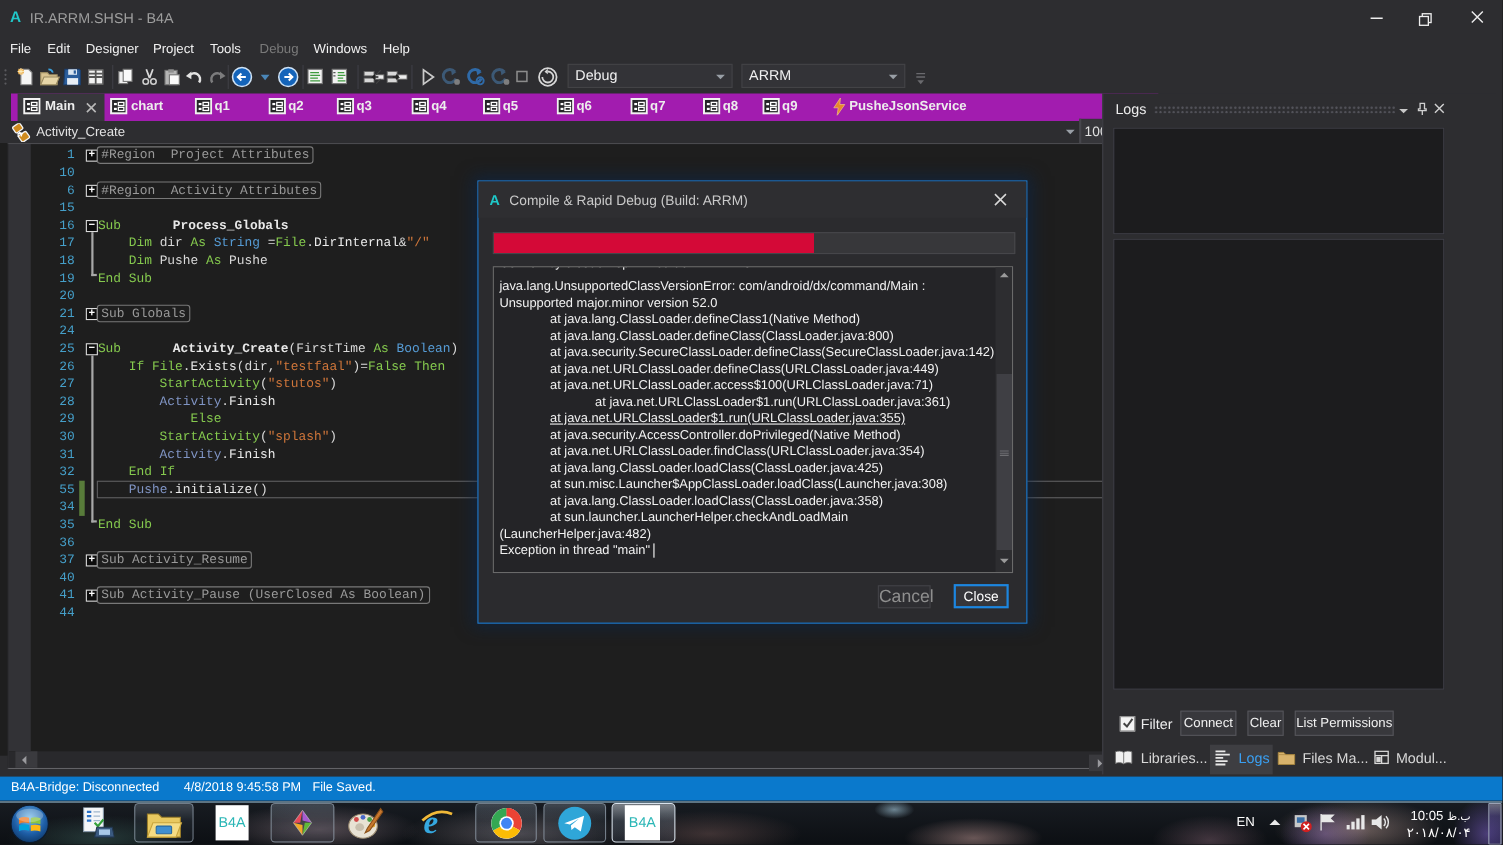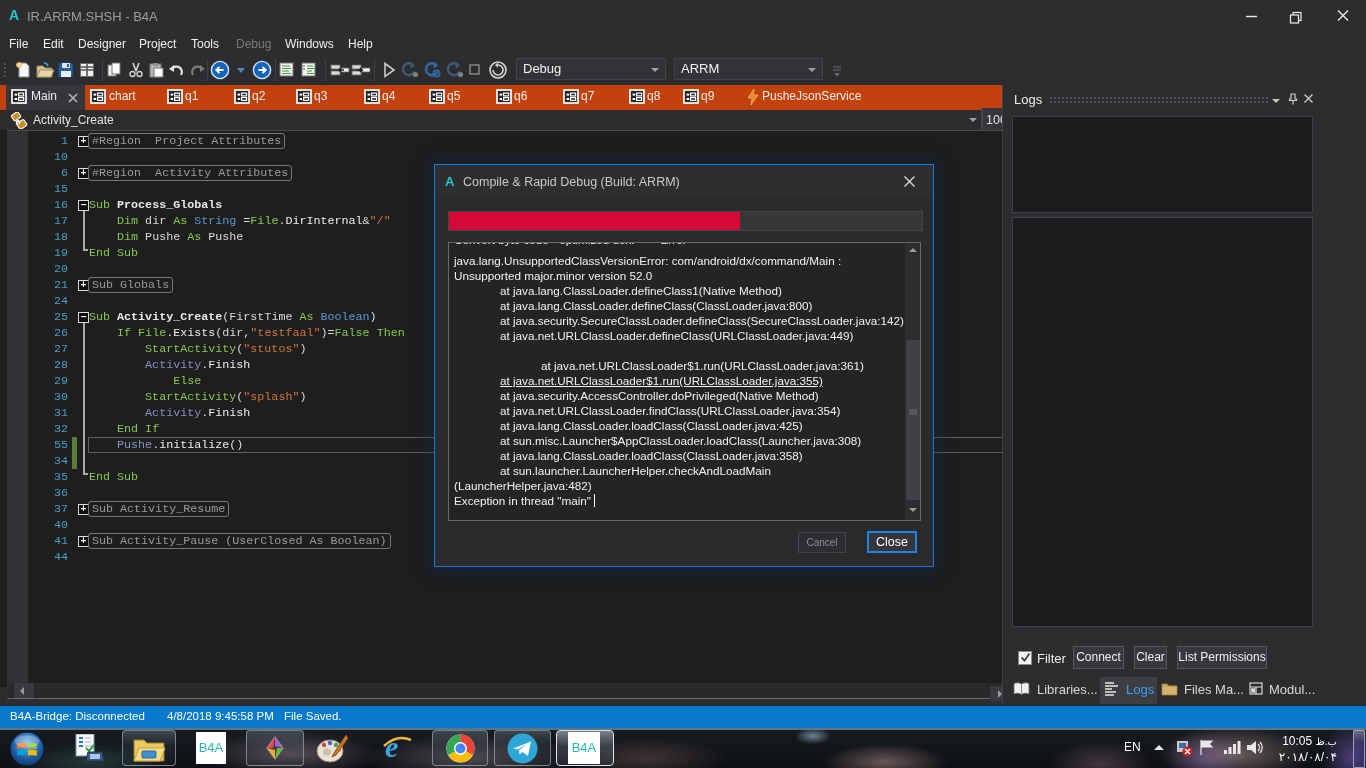--- a/index.html
+++ b/index.html
@@ -9,34 +9,34 @@
 #root{position:relative;width:1366px;height:768px;}
 
 #chrome{position:absolute;left:0;top:0;width:1366px;height:727px;background:#2d2d30;}
 .ttl{color:#9d9d9d;font-size:13px;}
 .menu{color:#f1f1f1;font-size:12px;}
 .combo{position:absolute;height:22px;background:#333337;border:1px solid #434346;color:#f1f1f1;
   font-size:13px;line-height:20px;padding-left:6px;}
 .combo .arr{position:absolute;right:6px;top:9px;width:0;height:0;border:4px solid transparent;
   border-top-color:#999fa6;}
 
-#tabbar{position:absolute;left:0;top:85px;width:1043px;height:25px;background:#c2410c;}
+#tabbar{position:absolute;left:10px;top:85px;width:1043px;height:25px;background:#a21caf;font-weight:bold;}
 .tab{position:absolute;top:0;height:25px;color:#ededed;font-size:12px;}
 .tabico{position:absolute;top:4px;width:16px;height:16px;}
 
 #editor{position:absolute;left:0;top:130px;width:1043px;height:557px;background:#1e1e1e;}
 .cl{position:absolute;left:0;width:1020px;height:16px;font-family:"Liberation Mono",monospace;
   font-size:11.7px;line-height:16px;white-space:pre;color:#dadada;}
 .ln{position:absolute;left:0;top:0;width:68px;text-align:right;color:#459fc9;}
 .code{position:absolute;left:89px;top:0;}
 .k{color:#85c94e;}
 .s{color:#d0763a;}
 .t{color:#569cd6;}
 .o{color:#8095c5;}
-.b{font-weight:bold;color:#e8e8e8;}
+.b{font-weight:bold;color:#e8e8e8;margin-left:40px;}
 .m{color:#ececec;}
 .rg{color:#9a9a9a;border:1px solid #787878;border-radius:3px;padding:0 3px;margin:0 -1px;}
 .fold{position:absolute;left:78px;top:3px;width:11px;height:11px;border:1.5px solid #dcdcdc;
   background:#0d0d0d;color:#ffffff;font-size:10px;font-weight:bold;line-height:10px;text-align:center;
   font-family:"Liberation Mono",monospace;}
 
 .sbtrack{position:absolute;background:#29292c;}
 .sbthumb{position:absolute;background:#3f3f44;}
 .sbarr{position:absolute;width:0;height:0;border:4px solid transparent;}
 
@@ -543,35 +543,36 @@
       <div class="abs" style="left:0;top:0;width:291px;height:18px;background:#d40937;"></div>
     </div>
     <div id="dlgtxt">
       <div class="dl" style="top:-10px;">Convert byte code - optimized dex.&nbsp;&nbsp;&nbsp;&nbsp;&nbsp;&nbsp;&nbsp;&nbsp;Error</div>
       <div class="dl" style="top:11px;">java.lang.UnsupportedClassVersionError: com/android/dx/command/Main :</div>
       <div class="dl" style="top:26px;">Unsupported major.minor version 52.0</div>
       <div class="dl" style="top:41px;left:51px;">at java.lang.ClassLoader.defineClass1(Native Method)</div>
       <div class="dl" style="top:56px;left:51px;">at java.lang.ClassLoader.defineClass(ClassLoader.java:800)</div>
       <div class="dl" style="top:71px;left:51px;">at java.security.SecureClassLoader.defineClass(SecureClassLoader.java:142)</div>
       <div class="dl" style="top:86px;left:51px;">at java.net.URLClassLoader.defineClass(URLClassLoader.java:449)</div>
+      <div class="dl" style="top:101px;left:51px;">at java.net.URLClassLoader.access$100(URLClassLoader.java:71)</div>
       <div class="dl" style="top:116px;left:51px;margin-left:41px;">at java.net.URLClassLoader$1.run(URLClassLoader.java:361)</div>
       <div class="dl" style="top:131px;left:51px;text-decoration:underline;">at java.net.URLClassLoader$1.run(URLClassLoader.java:355)</div>
       <div class="dl" style="top:146px;left:51px;">at java.security.AccessController.doPrivileged(Native Method)</div>
       <div class="dl" style="top:161px;left:51px;">at java.net.URLClassLoader.findClass(URLClassLoader.java:354)</div>
       <div class="dl" style="top:176px;left:51px;">at java.lang.ClassLoader.loadClass(ClassLoader.java:425)</div>
       <div class="dl" style="top:191px;left:51px;">at sun.misc.Launcher$AppClassLoader.loadClass(Launcher.java:308)</div>
       <div class="dl" style="top:206px;left:51px;">at java.lang.ClassLoader.loadClass(ClassLoader.java:358)</div>
       <div class="dl" style="top:221px;left:51px;">at sun.launcher.LauncherHelper.checkAndLoadMain</div>
       <div class="dl" style="top:236px;">(LauncherHelper.java:482)</div>
       <div class="dl" style="top:251px;">Exception in thread "main" <span style="border-left:1px solid #fff;">&nbsp;</span></div>
 
       <div class="sbtrack" style="left:456px;top:0;width:16px;height:277px;background:#2d2d30;"></div>
       <div class="sbthumb" style="left:457px;top:97px;width:14px;height:160px;"></div>
       <svg class="abs" style="left:457px;top:166px" width="14" height="8" viewBox="0 0 14 8">
           <path d="M3 1h8M3 3h8M3 5h8" stroke="#6e6e72" stroke-width="1"></path>
         </svg>
       <div class="sbarr" style="left:460px;top:5px;border-bottom-color:#9a9a9a;border-top-width:0;"></div>
       <div class="sbarr" style="left:460px;top:265px;border-top-color:#9a9a9a;border-bottom-width:0;"></div>
     </div>
-    <div class="abs" style="left:363px;top:367px;width:48px;height:21px;background:#2e2e32;border:1px solid #434347;color:#8f8f8f;font-size:10px;text-align:center;line-height:19px;">Cancel</div>
+    <div class="abs" style="left:363px;top:367px;width:48px;height:21px;background:#2e2e32;border:1px solid #434347;color:#8f8f8f;font-size:16px;text-align:center;line-height:19px;">Cancel</div>
     <div class="abs" style="left:432px;top:366px;width:50px;height:22px;background:#36363a;border:2px solid #1c86e0;color:#fff;font-size:12.5px;text-align:center;line-height:18px;">Close</div>
   </div>
 </div>
 
 </body></html>

